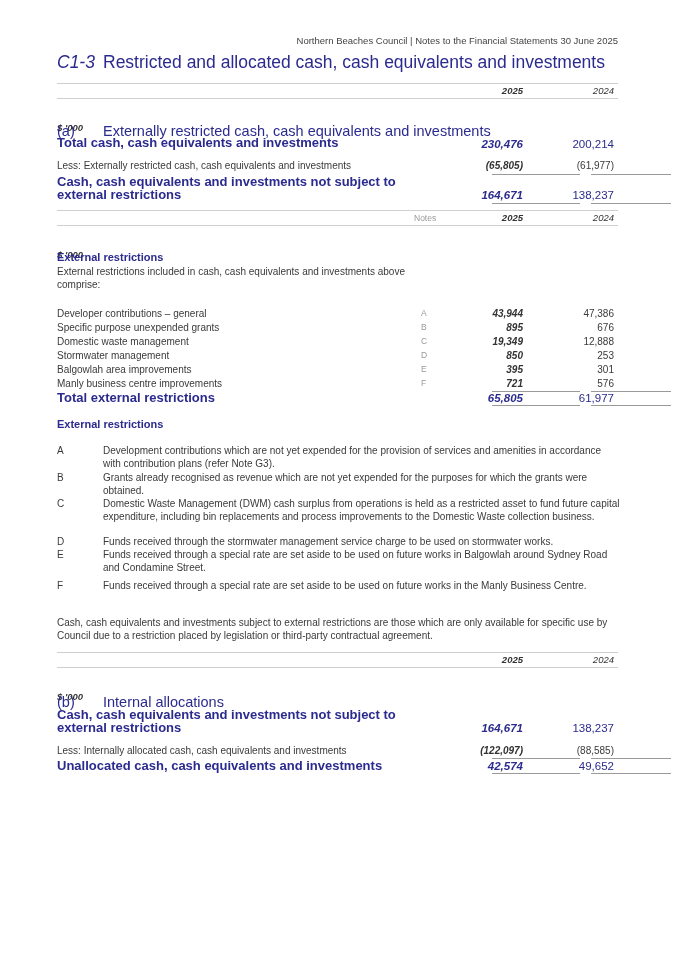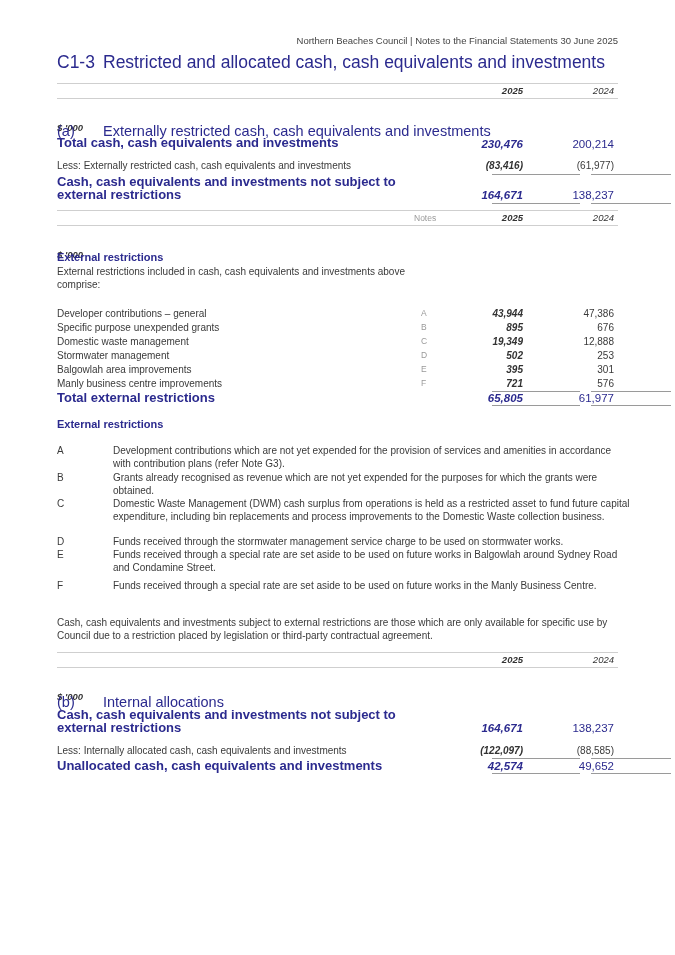--- a/index.html
+++ b/index.html
@@ -1,19 +1,19 @@
 <!DOCTYPE html>
 <html><head>
 <meta charset="utf-8">
 <style>
   html, body { margin: 0; padding: 0; background: #ffffff; }
   body { width: 675px; height: 955px; position: relative; font-family: "Liberation Sans", sans-serif; color: #3a3a3a; overflow: hidden; }
   .header-line { position: absolute; right: 57px; top: 35px; font-size: 9.5px; color: #444; }
   .title { position: absolute; left: 57px; top: 52px; font-size: 17.5px; color: #2b2a8e; white-space: nowrap; }
-  .title .num { display: inline-block; width: 46px; }
+  .title .num { display: inline-block; width: 46px; font-style: italic; }
   .colhead { position: absolute; left: 57px; width: 561px; height: 14px; border-top: 1px solid #cfcfcf; border-bottom: 1px solid #cfcfcf; font-size: 9.5px; font-weight: bold; font-style: italic; color: #333; }
   .colhead span { position: absolute; top: 1px; }
   .colhead .unit { left: 0; margin-top: 37px; }
   .colhead .notes { left: 357px; font-weight: normal; font-style: normal; color: #9a9a9a; font-size: 8.5px; top: 2px; }
   .colhead .y1 { right: 95px; }
   .colhead .y2 { right: 4px; font-weight: normal; }
   .subhead { position: absolute; left: 57px; font-size: 14.5px; color: #2b2a8e; white-space: nowrap; margin-top: 16px; }
   .subhead .letter { display: inline-block; width: 46px; }
   .row { position: absolute; left: 57px; width: 561px; font-size: 10px; color: #3a3a3a; }
   .row .lbl { position: absolute; left: 0; white-space: nowrap; }
@@ -22,21 +22,21 @@
   .row .v2 { position: absolute; right: 4px; text-align: right; color: #3a3a3a; }
   .row.blue .lbl { color: #2b2a8e; font-weight: bold; font-size: 13px; line-height: 13px; }
   .row.blue .v1 { color: #2b2a8e; font-size: 11.5px; }
   .row.blue .v2 { color: #2b2a8e; font-weight: normal; font-size: 11.5px; }
   .ul1 { position: absolute; width: 88px; right: 95px; border-top: 1px solid #9a9a9a; }
   .ul2 { position: absolute; width: 80px; right: 4px; border-top: 1px solid #9a9a9a; }
   .sec-head { position: absolute; left: 57px; font-size: 11px; font-weight: bold; color: #2b2a8e; }
   .para { position: absolute; left: 57px; width: 560px; font-size: 10px; line-height: 12.5px; color: #3a3a3a; }
   .fn { position: absolute; left: 57px; width: 565px; font-size: 10px; line-height: 12.5px; color: #3a3a3a; }
   .fn .k { position: absolute; left: 0; }
-  .fn .t { position: absolute; left: 46px; width: 518px; margin-left: 10px; }
+  .fn .t { position: absolute; left: 46px; width: 518px; }
   .footer { position: absolute; top: 922px; font-size: 9px; color: #444; margin-top: 41px; }
 </style>
 </head>
 <body>
 
 <div class="header-line">Northern Beaches Council | Notes to the Financial Statements 30 June 2025</div>
 
 <div class="title">
   <span class="num">C1-3</span><span>Restricted and allocated cash, cash equivalents and investments</span>
 </div>
@@ -52,21 +52,21 @@
 </div>
 
 <div class="row blue" style="top:136px;">
   <span class="lbl">Total cash, cash equivalents and investments</span>
   <span class="v1" style="top:2px;">230,476</span>
   <span class="v2" style="top:2px;">200,214</span>
 </div>
 
 <div class="row" style="top:160px;">
   <span class="lbl">Less: Externally restricted cash, cash equivalents and investments</span>
-  <span class="v1">(83,416)</span>
+  <span class="v1">(65,805)</span>
   <span class="v2">(61,977)</span>
 </div>
 <div class="ul1" style="top:174px;"></div>
 <div class="ul2" style="top:174px;"></div>
 
 <div class="row blue" style="top:175px;">
   <span class="lbl" style="width:360px; white-space:normal;">Cash, cash equivalents and investments not subject to external restrictions</span>
   <span class="v1" style="top:14px;">164,671</span>
   <span class="v2" style="top:14px;">138,237</span>
 </div>
@@ -97,21 +97,21 @@
 </div>
 <div class="row" style="top:336px;">
   <span class="lbl">Domestic waste management</span>
   <span class="note">C</span>
   <span class="v1">19,349</span>
   <span class="v2">12,888</span>
 </div>
 <div class="row" style="top:350px;">
   <span class="lbl">Stormwater management</span>
   <span class="note">D</span>
-  <span class="v1">502</span>
+  <span class="v1">850</span>
   <span class="v2">253</span>
 </div>
 <div class="row" style="top:364px;">
   <span class="lbl">Balgowlah area improvements</span>
   <span class="note">E</span>
   <span class="v1">395</span>
   <span class="v2">301</span>
 </div>
 <div class="row" style="top:378px;">
   <span class="lbl">Manly business centre improvements</span>

